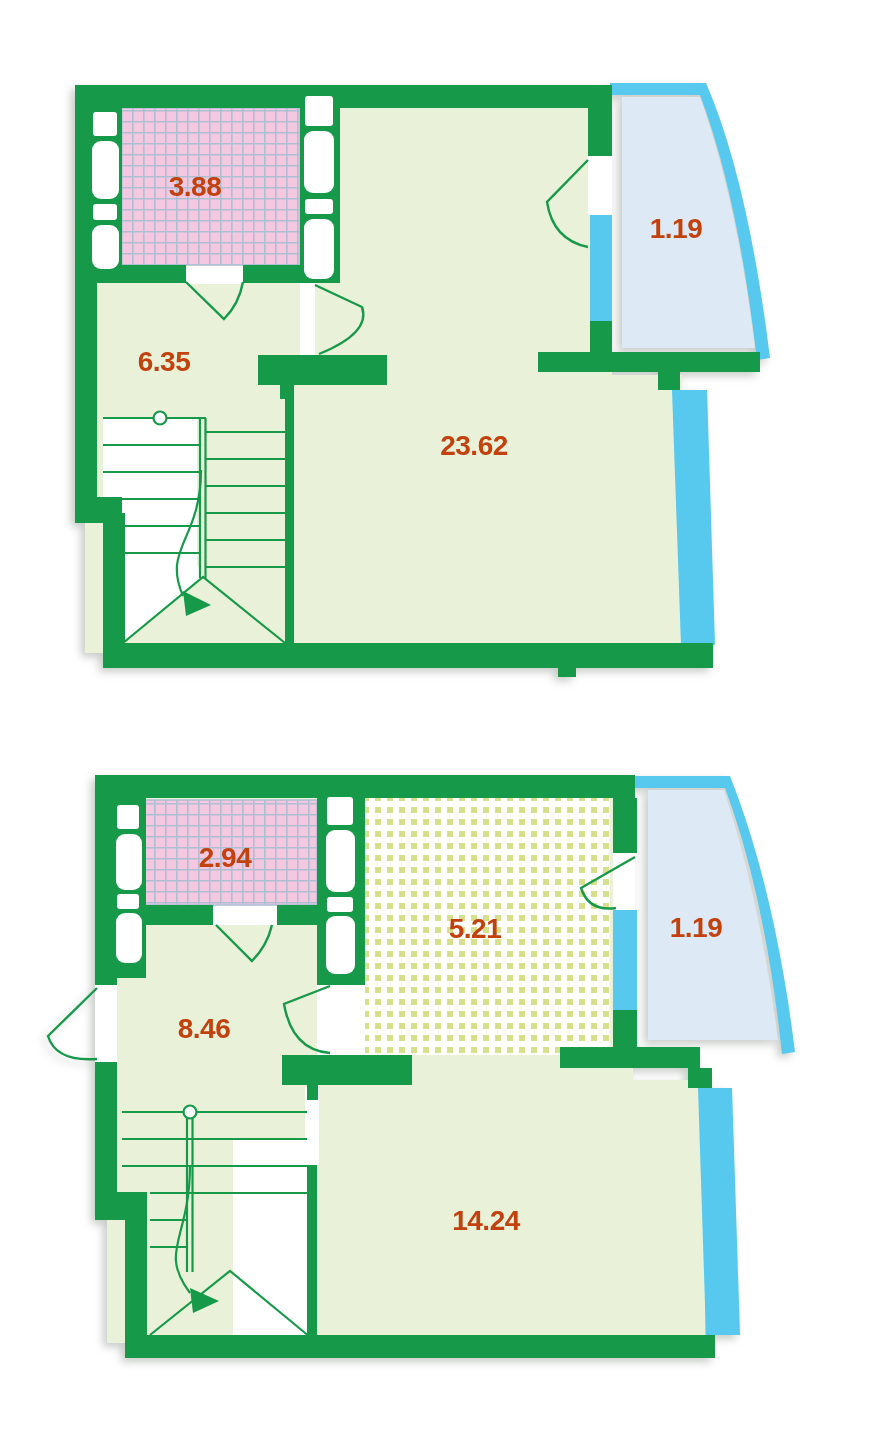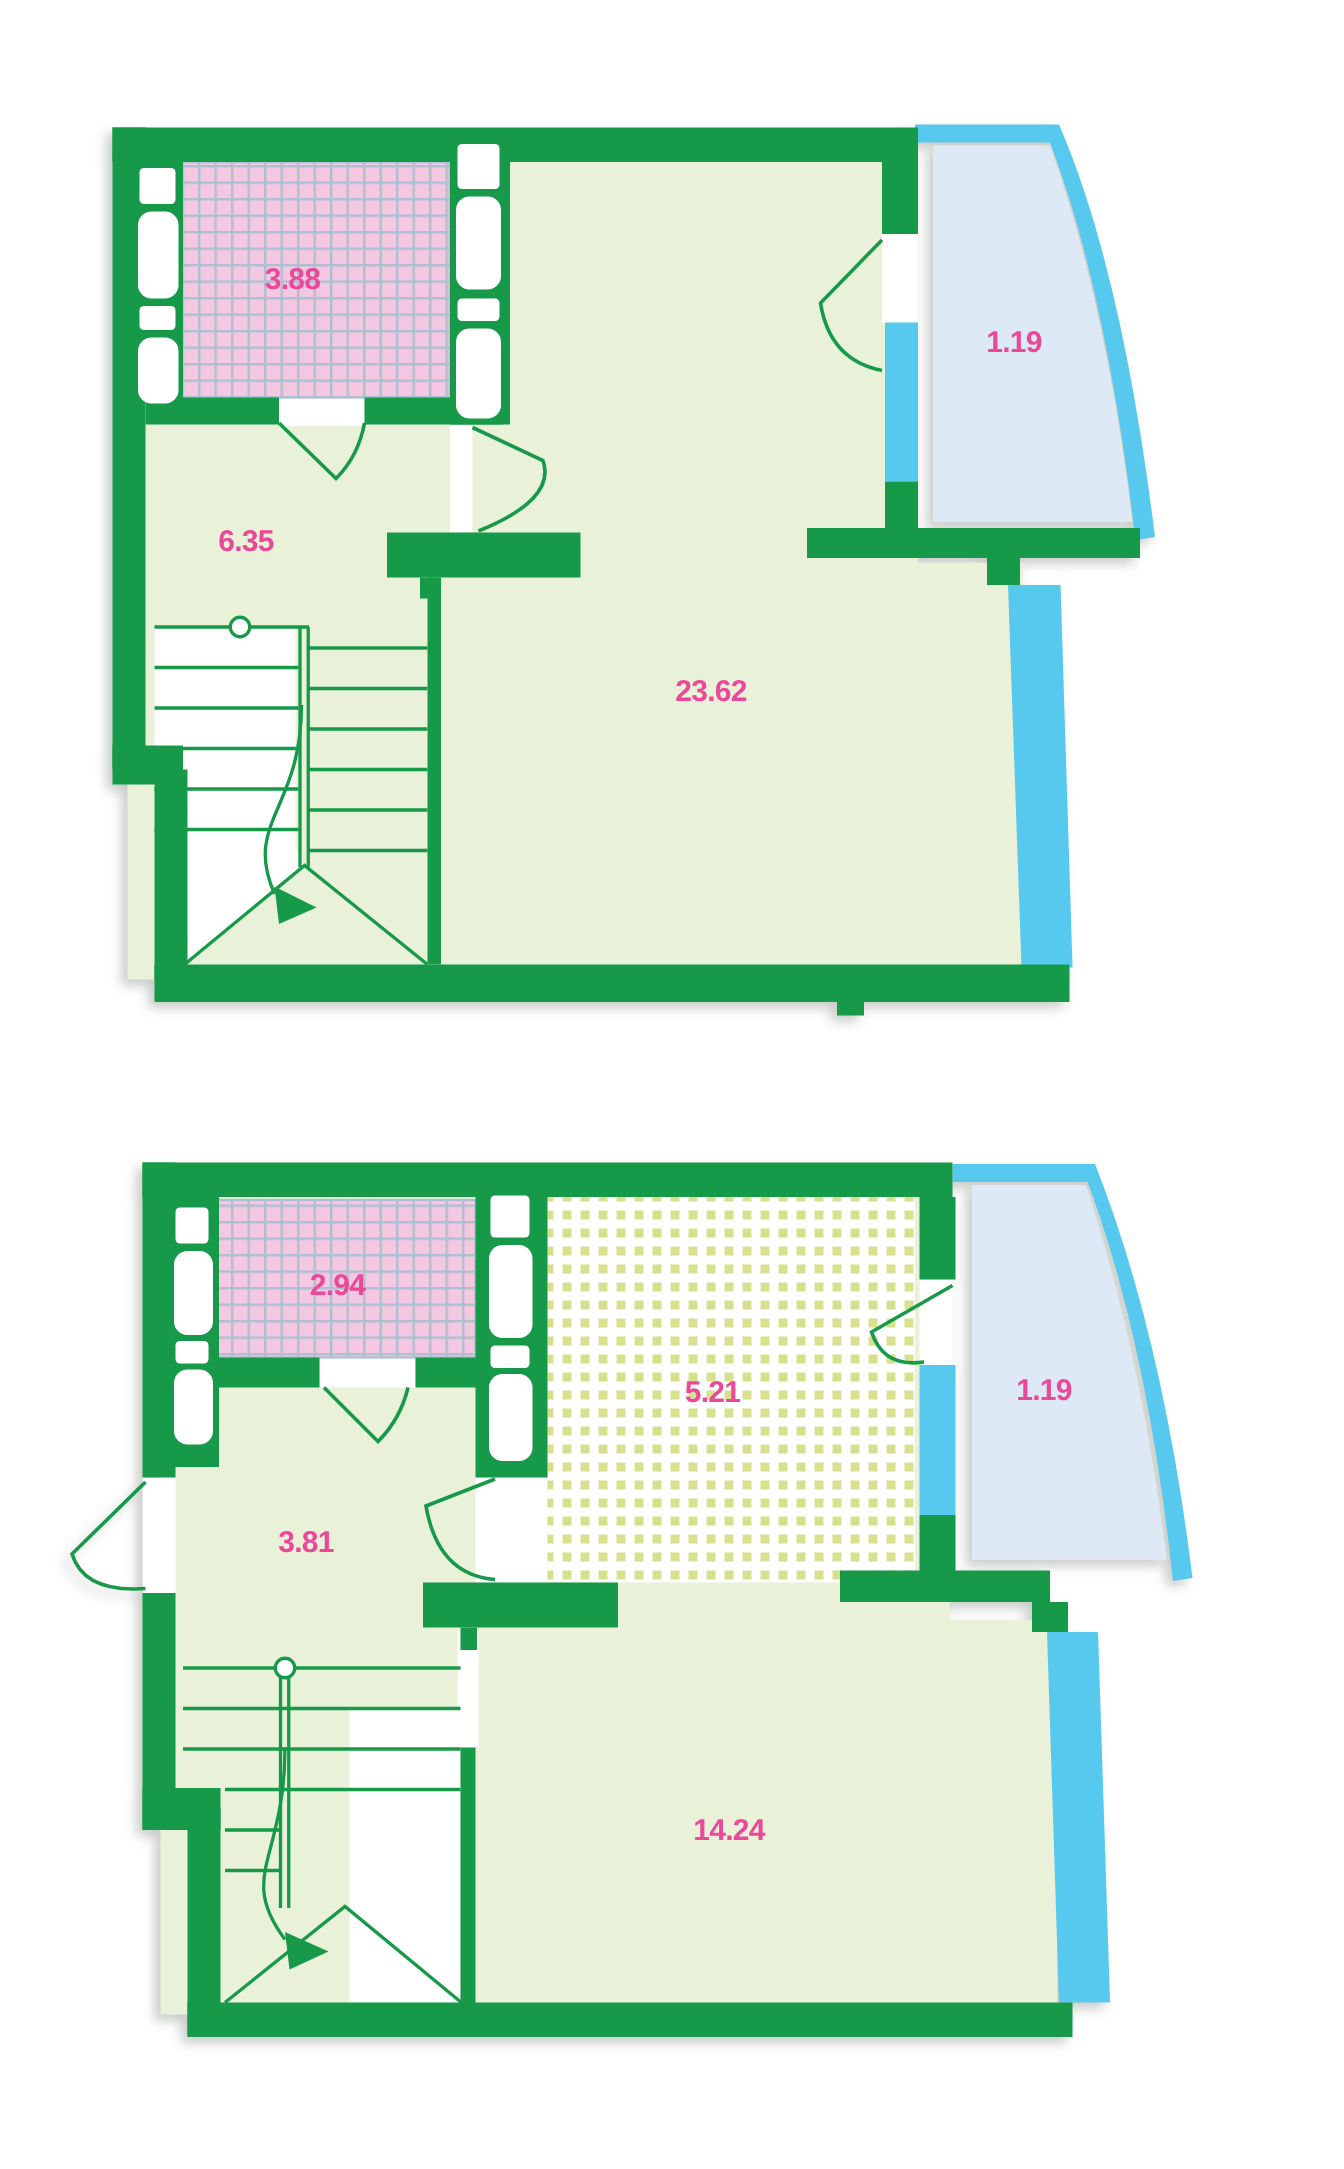--- a/index.html
+++ b/index.html
@@ -12,23 +12,23 @@
   }
   .plan-svg{
     position:absolute;left:0;top:0;
     filter:drop-shadow(-4px 4px 4px rgba(110,120,110,0.38));
   }
   .room-label{
     position:absolute;
     transform:translate(-50%,-50%);
     font-family:"Liberation Sans", sans-serif;
     font-weight:700;
-    font-size:20px;
+    font-size:28px;
     letter-spacing:-0.5px;
-    color:#ec4899;
+    color:#c2410c;
     white-space:nowrap;
     user-select:none;
   }
 </style>
 </head>
 <body>
 
 <div class="canvas">
 
 <svg class="plan-svg" width="896" height="1446" viewBox="0 0 896 1446">
@@ -192,22 +192,22 @@
       <path d="M216,925 L252,961 Q267,946 272,925"></path>
       <path d="M97,988 L48,1036 Q56,1062 97,1059"></path>
       <path d="M330,986 L284,1004 Q292,1050 330,1053"></path>
       <path d="M635,857 L581,888 Q589,912 616,908"></path>
     </g>
   </g>
 </svg>
 
 <div class="room-label" style="left:195px;top:187px">3.88</div>
 <div class="room-label" style="left:164px;top:362px">6.35</div>
-<div class="room-label" style="left:474px;top:462px">23.62</div>
+<div class="room-label" style="left:474px;top:446px">23.62</div>
 <div class="room-label" style="left:676px;top:229px">1.19</div>
 
 <div class="room-label" style="left:225px;top:858px">2.94</div>
-<div class="room-label" style="left:204px;top:1029px">3.81</div>
+<div class="room-label" style="left:204px;top:1029px">8.46</div>
 <div class="room-label" style="left:475px;top:929px">5.21</div>
 <div class="room-label" style="left:696px;top:928px">1.19</div>
 <div class="room-label" style="left:486px;top:1221px">14.24</div>
 
 </div>
 
 </body></html>

